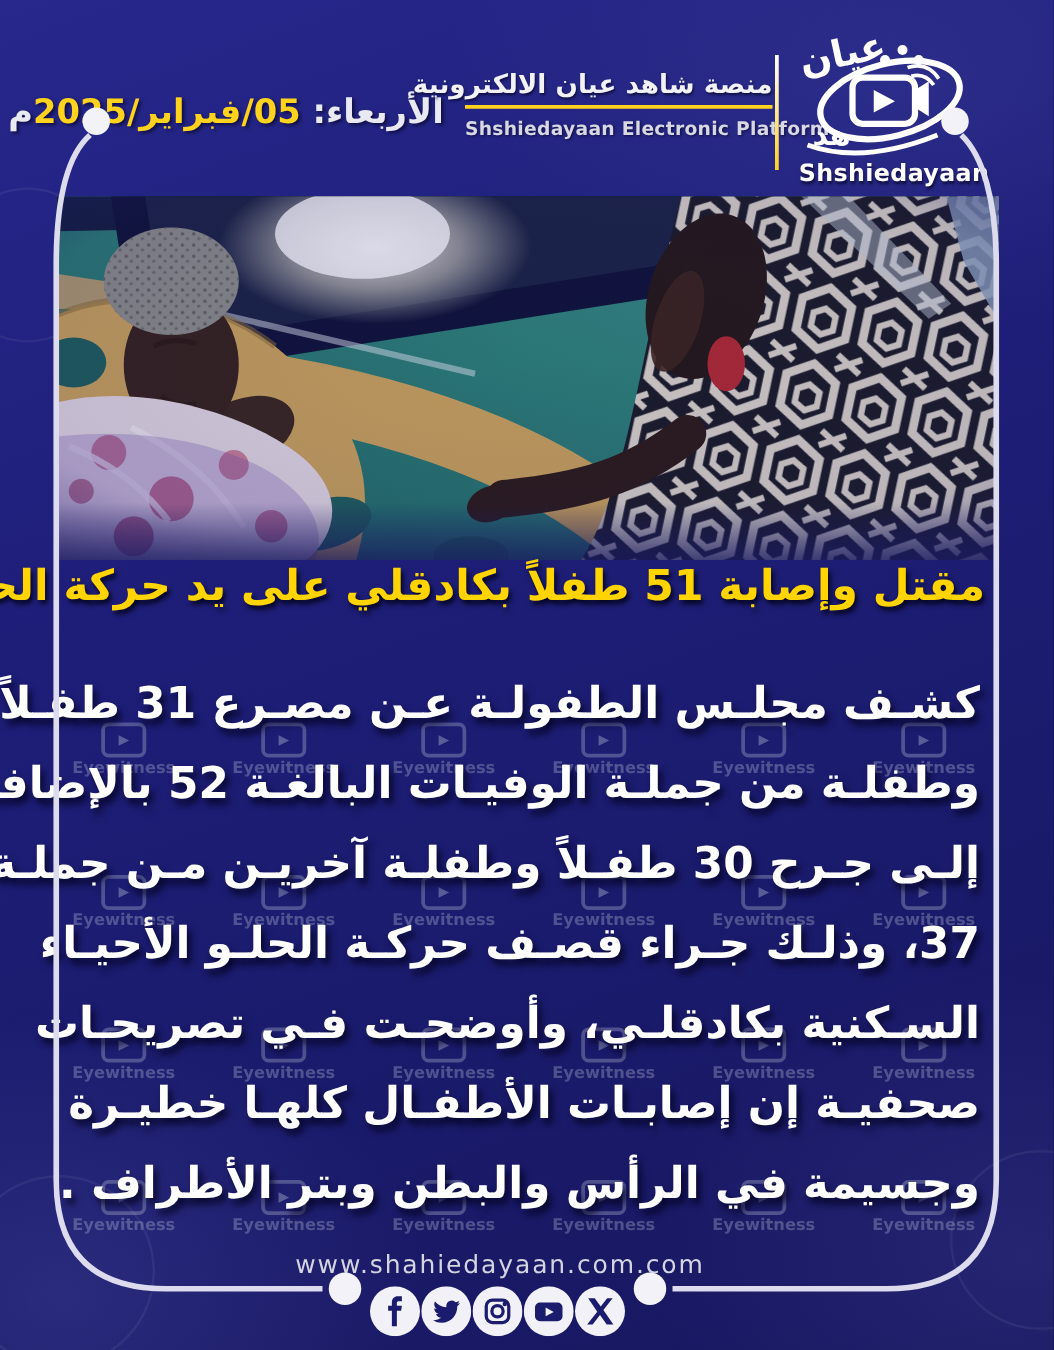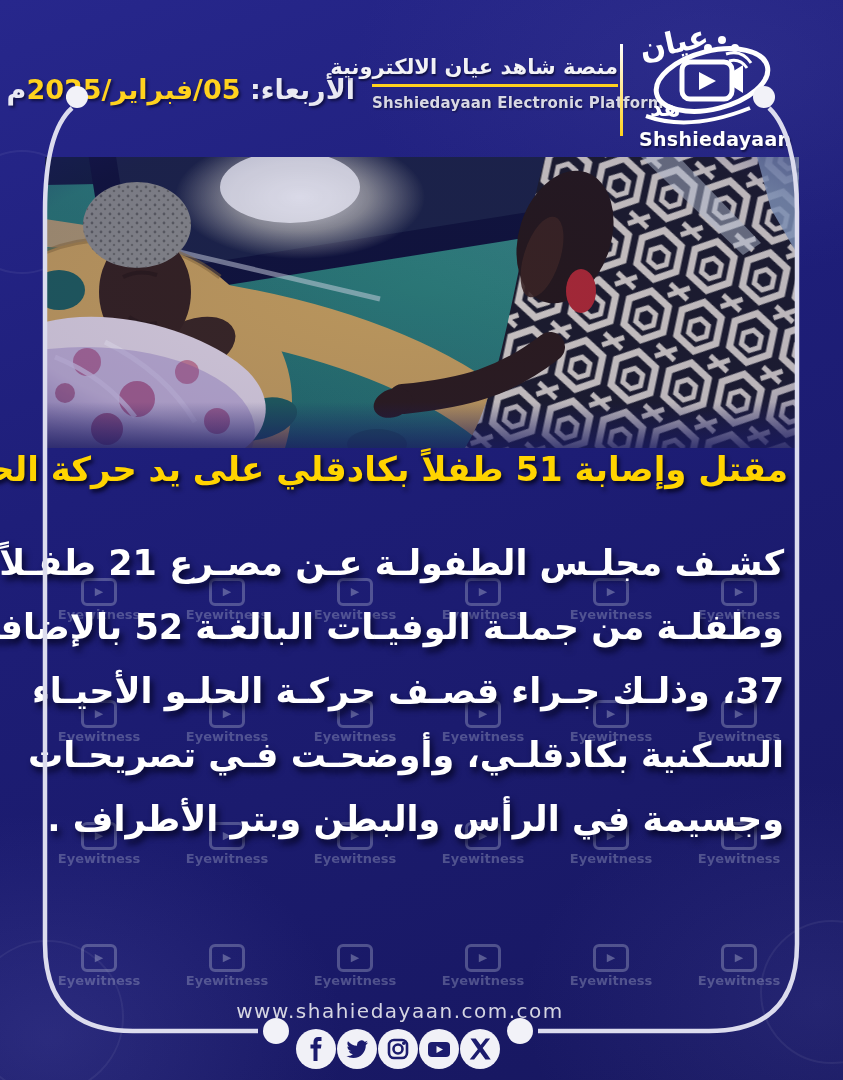--- a/index.html
+++ b/index.html
@@ -204,24 +204,26 @@
       <div class="wm-item" style="left: 124px; top: 384px;"><div class="wm-tv">▶</div><div class="wm-label">Eyewitness</div></div>
       <div class="wm-item" style="left: 252px; top: 384px;"><div class="wm-tv">▶</div><div class="wm-label">Eyewitness</div></div>
       <div class="wm-item" style="left: 380px; top: 384px;"><div class="wm-tv">▶</div><div class="wm-label">Eyewitness</div></div>
       <div class="wm-item" style="left: 508px; top: 384px;"><div class="wm-tv">▶</div><div class="wm-label">Eyewitness</div></div>
       <div class="wm-item" style="left: 636px; top: 384px;"><div class="wm-tv">▶</div><div class="wm-label">Eyewitness</div></div>
     </div>
 
   <div class="headline">مقتل وإصابة 51 طفلاً بكادقلي على يد حركة الحلو</div>
 
   <div class="body-text">
-    <div class="body-line">كشـف مجلـس الطفولـة عـن مصـرع 21 طفـلاً</div>
+    <div class="body-line">كشـف مجلـس الطفولـة عـن مصـرع 31 طفـلاً</div>
     <div class="body-line">وطفلـة من جملـة الوفيـات البالغـة 52 بالإضافـة</div>
+    <div class="body-line">إلـى جـرح 30 طفـلاً وطفلـة آخريـن مـن جملـة</div>
     <div class="body-line">37، وذلـك جـراء قصـف حركـة الحلـو الأحيـاء</div>
     <div class="body-line">السـكنية بكادقلـي، وأوضحـت فـي تصريحـات</div>
+    <div class="body-line">صحفيـة إن إصابـات الأطفـال كلهـا خطيـرة</div>
     <div class="body-line last">وجسيمة في الرأس والبطن وبتر الأطراف .</div>
   </div>
 
   <svg class="frame-svg" width="843" height="1080" viewBox="0 0 843 1080">
     <path d="M72,108 C54,124 45,160 45,212 L45,944 Q45,1031 133,1031 L258,1031" fill="none" stroke="#dcdcee" stroke-width="4.5"></path>
     <path d="M769,108 C786,124 797,160 797,212 L797,944 Q797,1031 709,1031 L538,1031" fill="none" stroke="#dcdcee" stroke-width="4.5"></path>
     <circle cx="77" cy="97" r="11" fill="#f2f2f8"></circle>
     <circle cx="764" cy="97" r="11" fill="#f2f2f8"></circle>
     <circle cx="276" cy="1031" r="13" fill="#f2f2f8"></circle>
     <circle cx="520" cy="1031" r="13" fill="#f2f2f8"></circle>

